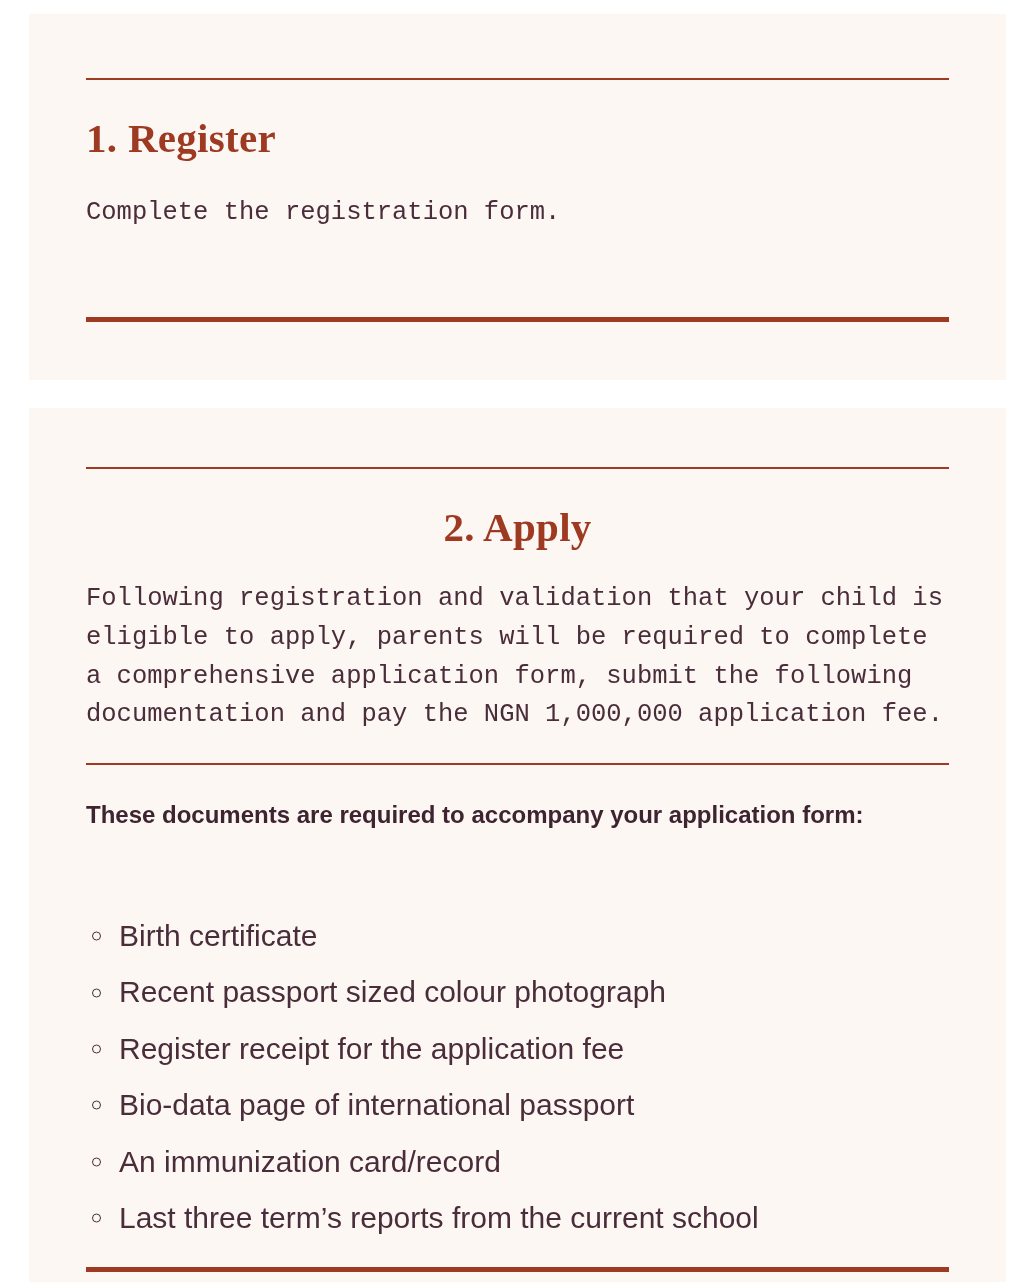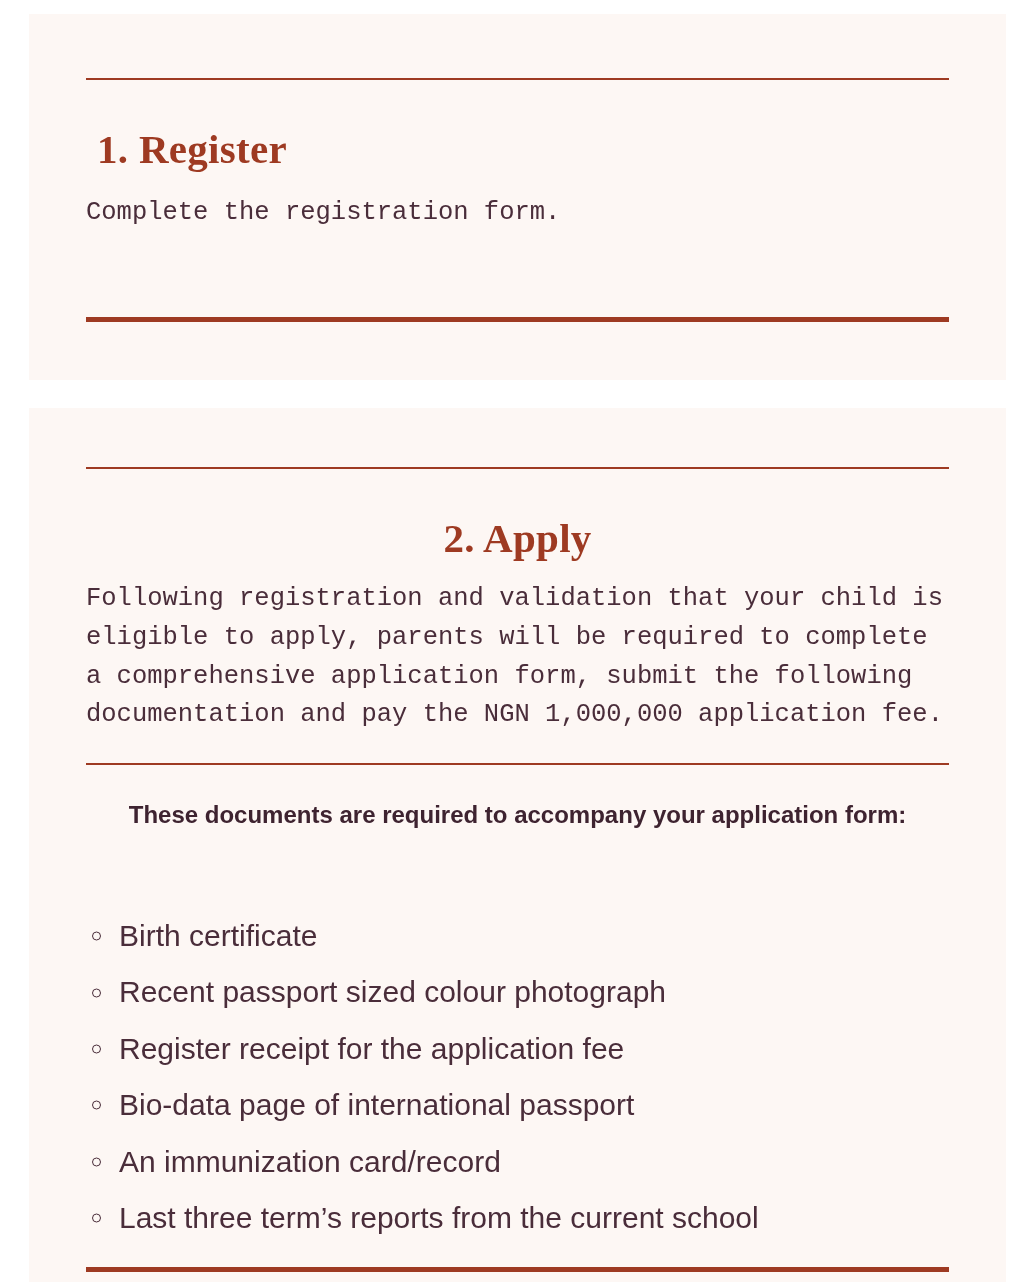--- a/index.html
+++ b/index.html
@@ -50,39 +50,38 @@
     border-top: 5px solid #9e3a22;
     margin: 0;
     height: 0;
   }
   .step-title {
     font-family: "Liberation Serif", serif;
     font-weight: bold;
     color: #9e3a22;
     font-size: 41px;
     letter-spacing: 0.3px;
-    margin: 11px;
+    margin: 0;
     line-height: 1.15;
   }
   .body-text {
     font-family: Liberation Mono, monospace;
     color: #4a2d3a;
     font-size: 25.5px;
     line-height: 1.52;
     margin: 0;
     font-weight: 300;
   }
   .req-heading {
     font-family: "Liberation Sans", sans-serif;
     color: #3e2330;
     font-size: 24px;
     font-weight: bold;
     line-height: 1.6;
     margin: 0;
-    text-align: center;
   }
   ul.doc-list {
     list-style: none;
     margin: 0;
     padding: 0;
   }
   ul.doc-list li {
     position: relative;
     padding-left: 33px;
     color: #4a2d3a;

